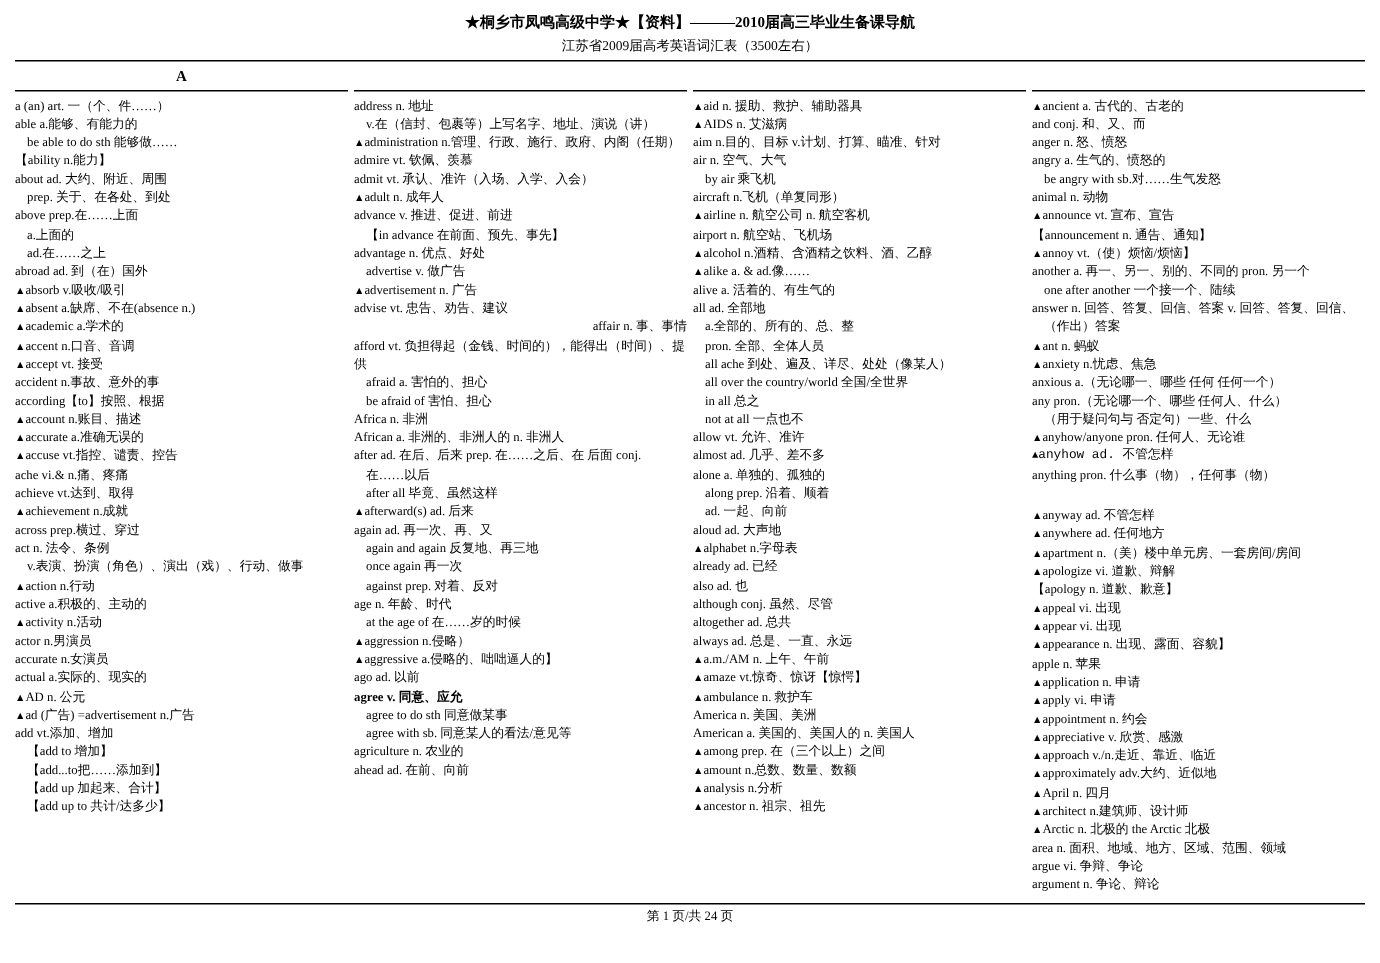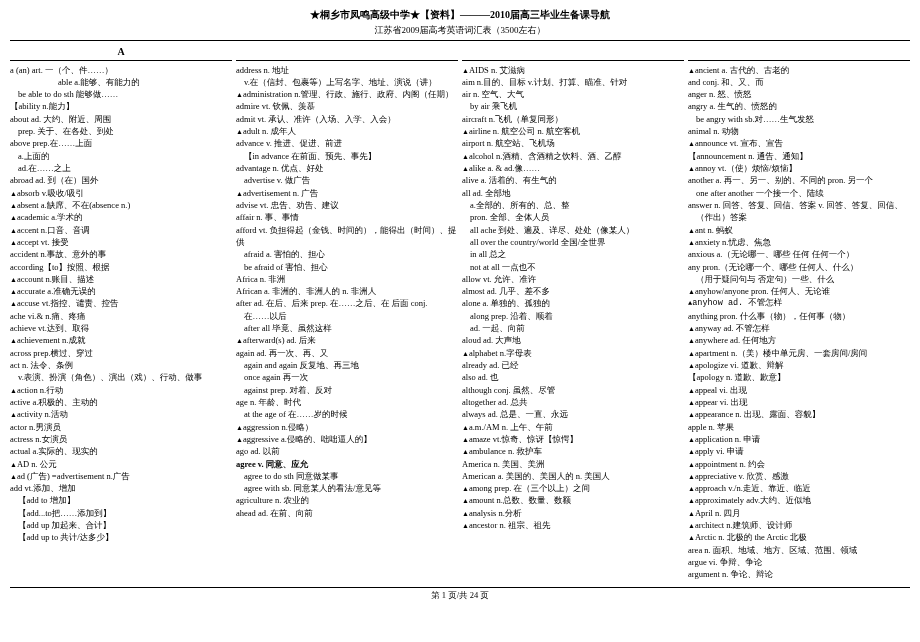--- a/index.html
+++ b/index.html
@@ -61,21 +61,21 @@
 <div class="page-container">
   <div class="header-title">★桐乡市凤鸣高级中学★【资料】———2010届高三毕业生备课导航</div>
   <div class="sub-header">江苏省2009届高考英语词汇表（3500左右）</div>
 
   <div class="columns-wrapper">
 
     <div class="column">
       <div class="column-header">A</div>
       <div id="col1-content">
           <div style="line-height: 1.45; font-size: 8.5px; margin-bottom: 0px;">a (an) art. 一（个、件……）</div>
-          <div style="line-height: 1.45; font-size: 8.5px; margin-bottom: 0px; margin-left: 48px;">able a.能够、有能力的</div>
+          <div style="line-height: 1.45; font-size: 8.5px; margin-bottom: 0px;">able a.能够、有能力的</div>
           <div style="line-height: 1.45; font-size: 8.5px; margin-bottom: 0px; padding-left: 8px;">be able to do sth 能够做……</div>
           <div style="line-height: 1.45; font-size: 8.5px; margin-bottom: 0px; font-weight: normal;">【ability n.能力】</div>
           <div style="line-height: 1.45; font-size: 8.5px; margin-bottom: 0px;">about ad. 大约、附近、周围</div>
           <div style="line-height: 1.45; font-size: 8.5px; margin-bottom: 0px; padding-left: 8px;">prep. 关于、在各处、到处</div>
           <div style="line-height: 1.45; font-size: 8.5px; margin-bottom: 0px;">above prep.在……上面</div>
           <div style="line-height: 1.45; font-size: 8.5px; margin-bottom: 0px; padding-left: 8px;">a.上面的</div>
           <div style="line-height: 1.45; font-size: 8.5px; margin-bottom: 0px; padding-left: 8px;">ad.在……之上</div>
           <div style="line-height: 1.45; font-size: 8.5px; margin-bottom: 0px;">abroad ad. 到（在）国外</div>
           <div style="line-height: 1.45; font-size: 8.5px; margin-bottom: 0px;"><span style="font-size: 7px;">▲</span>absorb v.吸收/吸引</div>
           <div style="line-height: 1.45; font-size: 8.5px; margin-bottom: 0px;"><span style="font-size: 7px;">▲</span>absent a.缺席、不在(absence n.)</div>
@@ -90,21 +90,21 @@
           <div style="line-height: 1.45; font-size: 8.5px; margin-bottom: 0px;">ache vi.&amp; n.痛、疼痛</div>
           <div style="line-height: 1.45; font-size: 8.5px; margin-bottom: 0px;">achieve vt.达到、取得</div>
           <div style="line-height: 1.45; font-size: 8.5px; margin-bottom: 0px;"><span style="font-size: 7px;">▲</span>achievement n.成就</div>
           <div style="line-height: 1.45; font-size: 8.5px; margin-bottom: 0px;">across prep.横过、穿过</div>
           <div style="line-height: 1.45; font-size: 8.5px; margin-bottom: 0px;">act n. 法令、条例</div>
           <div style="line-height: 1.45; font-size: 8.5px; margin-bottom: 0px; padding-left: 8px;">v.表演、扮演（角色）、演出（戏）、行动、做事</div>
           <div style="line-height: 1.45; font-size: 8.5px; margin-bottom: 0px;"><span style="font-size: 7px;">▲</span>action n.行动</div>
           <div style="line-height: 1.45; font-size: 8.5px; margin-bottom: 0px;">active a.积极的、主动的</div>
           <div style="line-height: 1.45; font-size: 8.5px; margin-bottom: 0px;"><span style="font-size: 7px;">▲</span>activity n.活动</div>
           <div style="line-height: 1.45; font-size: 8.5px; margin-bottom: 0px;">actor n.男演员</div>
-          <div style="line-height: 1.45; font-size: 8.5px; margin-bottom: 0px;">actress n.女演员</div>
+          <div style="line-height: 1.45; font-size: 8.5px; margin-bottom: 0px;">accurate n.女演员</div>
           <div style="line-height: 1.45; font-size: 8.5px; margin-bottom: 0px;">actual a.实际的、现实的</div>
           <div style="line-height: 1.45; font-size: 8.5px; margin-bottom: 0px;"><span style="font-size: 7px;">▲</span>AD n. 公元</div>
           <div style="line-height: 1.45; font-size: 8.5px; margin-bottom: 0px;"><span style="font-size: 7px;">▲</span>ad (广告) =advertisement n.广告</div>
           <div style="line-height: 1.45; font-size: 8.5px; margin-bottom: 0px;">add vt.添加、增加</div>
           <div style="line-height: 1.45; font-size: 8.5px; margin-bottom: 0px; padding-left: 8px; font-weight: normal;">【add to 增加】</div>
           <div style="line-height: 1.45; font-size: 8.5px; margin-bottom: 0px; padding-left: 8px; font-weight: normal;">【add...to把……添加到】</div>
           <div style="line-height: 1.45; font-size: 8.5px; margin-bottom: 0px; padding-left: 8px; font-weight: normal;">【add up 加起来、合计】</div>
           <div style="line-height: 1.45; font-size: 8.5px; margin-bottom: 0px; padding-left: 8px; font-weight: normal;">【add up to 共计/达多少】</div>
         </div>
     </div>
@@ -117,21 +117,21 @@
           <div style="line-height: 1.45; font-size: 8.5px; margin-bottom: 0px;"><span style="font-size: 7px;">▲</span>administration n.管理、行政、施行、政府、内阁（任期）</div>
           <div style="line-height: 1.45; font-size: 8.5px; margin-bottom: 0px;">admire vt. 钦佩、羡慕</div>
           <div style="line-height: 1.45; font-size: 8.5px; margin-bottom: 0px;">admit vt. 承认、准许（入场、入学、入会）</div>
           <div style="line-height: 1.45; font-size: 8.5px; margin-bottom: 0px;"><span style="font-size: 7px;">▲</span>adult n. 成年人</div>
           <div style="line-height: 1.45; font-size: 8.5px; margin-bottom: 0px;">advance v. 推进、促进、前进</div>
           <div style="line-height: 1.45; font-size: 8.5px; margin-bottom: 0px; padding-left: 8px; font-weight: normal;">【in advance 在前面、预先、事先】</div>
           <div style="line-height: 1.45; font-size: 8.5px; margin-bottom: 0px;">advantage n. 优点、好处</div>
           <div style="line-height: 1.45; font-size: 8.5px; margin-bottom: 0px; padding-left: 8px;">advertise v. 做广告</div>
           <div style="line-height: 1.45; font-size: 8.5px; margin-bottom: 0px;"><span style="font-size: 7px;">▲</span>advertisement n. 广告</div>
           <div style="line-height: 1.45; font-size: 8.5px; margin-bottom: 0px;">advise vt. 忠告、劝告、建议</div>
-          <div style="line-height: 1.45; font-size: 8.5px; margin-bottom: 0px;">affair n. 事、事情</div>
+          <div style="line-height: 1.45; font-size: 8.5px; margin-bottom: 0px; text-align: right;">affair n. 事、事情</div>
           <div style="line-height: 1.45; font-size: 8.5px; margin-bottom: 0px;">afford vt. 负担得起（金钱、时间的），能得出（时间）、提供</div>
           <div style="line-height: 1.45; font-size: 8.5px; margin-bottom: 0px; padding-left: 8px;">afraid a. 害怕的、担心</div>
           <div style="line-height: 1.45; font-size: 8.5px; margin-bottom: 0px; padding-left: 8px;">be afraid of 害怕、担心</div>
           <div style="line-height: 1.45; font-size: 8.5px; margin-bottom: 0px;">Africa n. 非洲</div>
           <div style="line-height: 1.45; font-size: 8.5px; margin-bottom: 0px;">African a. 非洲的、非洲人的 n. 非洲人</div>
           <div style="line-height: 1.45; font-size: 8.5px; margin-bottom: 0px;">after ad. 在后、后来 prep. 在……之后、在 后面 conj.</div>
           <div style="line-height: 1.45; font-size: 8.5px; margin-bottom: 0px; padding-left: 8px;">在……以后</div>
           <div style="line-height: 1.45; font-size: 8.5px; margin-bottom: 0px; padding-left: 8px;">after all 毕竟、虽然这样</div>
           <div style="line-height: 1.45; font-size: 8.5px; margin-bottom: 0px;"><span style="font-size: 7px;">▲</span>afterward(s) ad. 后来</div>
           <div style="line-height: 1.45; font-size: 8.5px; margin-bottom: 0px;">again ad. 再一次、再、又</div>
@@ -147,20 +147,21 @@
           <div style="line-height: 1.45; font-size: 8.5px; margin-bottom: 0px; padding-left: 8px;">agree to do sth 同意做某事</div>
           <div style="line-height: 1.45; font-size: 8.5px; margin-bottom: 0px; padding-left: 8px;">agree with sb. 同意某人的看法/意见等</div>
           <div style="line-height: 1.45; font-size: 8.5px; margin-bottom: 0px;">agriculture n. 农业的</div>
           <div style="line-height: 1.45; font-size: 8.5px; margin-bottom: 0px;">ahead ad. 在前、向前</div>
         </div>
     </div>
 
     <div class="column">
       <div class="column-header">&nbsp;</div>
       <div id="col3-content">
+          <div style="line-height: 1.45; font-size: 8.5px; margin-bottom: 0px;"><span style="font-size: 7px;">▲</span>aid n. 援助、救护、辅助器具</div>
           <div style="line-height: 1.45; font-size: 8.5px; margin-bottom: 0px;"><span style="font-size: 7px;">▲</span>AIDS n. 艾滋病</div>
           <div style="line-height: 1.45; font-size: 8.5px; margin-bottom: 0px;">aim n.目的、目标 v.计划、打算、瞄准、针对</div>
           <div style="line-height: 1.45; font-size: 8.5px; margin-bottom: 0px;">air n. 空气、大气</div>
           <div style="line-height: 1.45; font-size: 8.5px; margin-bottom: 0px; padding-left: 8px;">by air 乘飞机</div>
           <div style="line-height: 1.45; font-size: 8.5px; margin-bottom: 0px;">aircraft n.飞机（单复同形）</div>
           <div style="line-height: 1.45; font-size: 8.5px; margin-bottom: 0px;"><span style="font-size: 7px;">▲</span>airline n. 航空公司 n. 航空客机</div>
           <div style="line-height: 1.45; font-size: 8.5px; margin-bottom: 0px;">airport n. 航空站、飞机场</div>
           <div style="line-height: 1.45; font-size: 8.5px; margin-bottom: 0px;"><span style="font-size: 7px;">▲</span>alcohol n.酒精、含酒精之饮料、酒、乙醇</div>
           <div style="line-height: 1.45; font-size: 8.5px; margin-bottom: 0px;"><span style="font-size: 7px;">▲</span>alike a. &amp; ad.像……</div>
           <div style="line-height: 1.45; font-size: 8.5px; margin-bottom: 0px;">alive a. 活着的、有生气的</div>
@@ -211,21 +212,21 @@
           <div style="line-height: 1.45; font-size: 8.5px; margin-bottom: 0px; padding-left: 8px;">one after another 一个接一个、陆续</div>
           <div style="line-height: 1.45; font-size: 8.5px; margin-bottom: 0px;">answer n. 回答、答复、回信、答案 v. 回答、答复、回信、</div>
           <div style="line-height: 1.45; font-size: 8.5px; margin-bottom: 0px; padding-left: 8px;">（作出）答案</div>
           <div style="line-height: 1.45; font-size: 8.5px; margin-bottom: 0px;"><span style="font-size: 7px;">▲</span>ant n. 蚂蚁</div>
           <div style="line-height: 1.45; font-size: 8.5px; margin-bottom: 0px;"><span style="font-size: 7px;">▲</span>anxiety n.忧虑、焦急</div>
           <div style="line-height: 1.45; font-size: 8.5px; margin-bottom: 0px;">anxious a.（无论哪一、哪些 任何 任何一个）</div>
           <div style="line-height: 1.45; font-size: 8.5px; margin-bottom: 0px;">any pron.（无论哪一个、哪些 任何人、什么）</div>
           <div style="line-height: 1.45; font-size: 8.5px; margin-bottom: 0px; padding-left: 8px;">（用于疑问句与 否定句）一些、什么</div>
           <div style="line-height: 1.45; font-size: 8.5px; margin-bottom: 0px;"><span style="font-size: 7px;">▲</span>anyhow/anyone pron. 任何人、无论谁</div>
           <div style="line-height: 1.45; font-size: 8.5px; margin-bottom: 0px; font-family: Liberation Mono, monospace;"><span style="font-size: 7px;">▲</span>anyhow ad. 不管怎样</div>
-          <div style="line-height: 1.45; font-size: 8.5px; margin-bottom: 0px;">anything pron. 什么事（物），任何事（物）</div>
+          <div style="line-height: 1.45; font-size: 8.5px; margin-bottom: 15px;">anything pron. 什么事（物），任何事（物）</div>
           <div style="line-height: 1.45; font-size: 8.5px; margin-bottom: 0px;"><span style="font-size: 7px;">▲</span>anyway ad. 不管怎样</div>
           <div style="line-height: 1.45; font-size: 8.5px; margin-bottom: 0px;"><span style="font-size: 7px;">▲</span>anywhere ad. 任何地方</div>
           <div style="line-height: 1.45; font-size: 8.5px; margin-bottom: 0px;"><span style="font-size: 7px;">▲</span>apartment n.（美）楼中单元房、一套房间/房间</div>
           <div style="line-height: 1.45; font-size: 8.5px; margin-bottom: 0px;"><span style="font-size: 7px;">▲</span>apologize vi. 道歉、辩解</div>
           <div style="line-height: 1.45; font-size: 8.5px; margin-bottom: 0px; font-weight: normal;">【apology n. 道歉、歉意】</div>
           <div style="line-height: 1.45; font-size: 8.5px; margin-bottom: 0px;"><span style="font-size: 7px;">▲</span>appeal vi. 出现</div>
           <div style="line-height: 1.45; font-size: 8.5px; margin-bottom: 0px;"><span style="font-size: 7px;">▲</span>appear vi. 出现</div>
           <div style="line-height: 1.45; font-size: 8.5px; margin-bottom: 0px;"><span style="font-size: 7px;">▲</span>appearance n. 出现、露面、容貌】</div>
           <div style="line-height: 1.45; font-size: 8.5px; margin-bottom: 0px;">apple n. 苹果</div>
           <div style="line-height: 1.45; font-size: 8.5px; margin-bottom: 0px;"><span style="font-size: 7px;">▲</span>application n. 申请</div>

